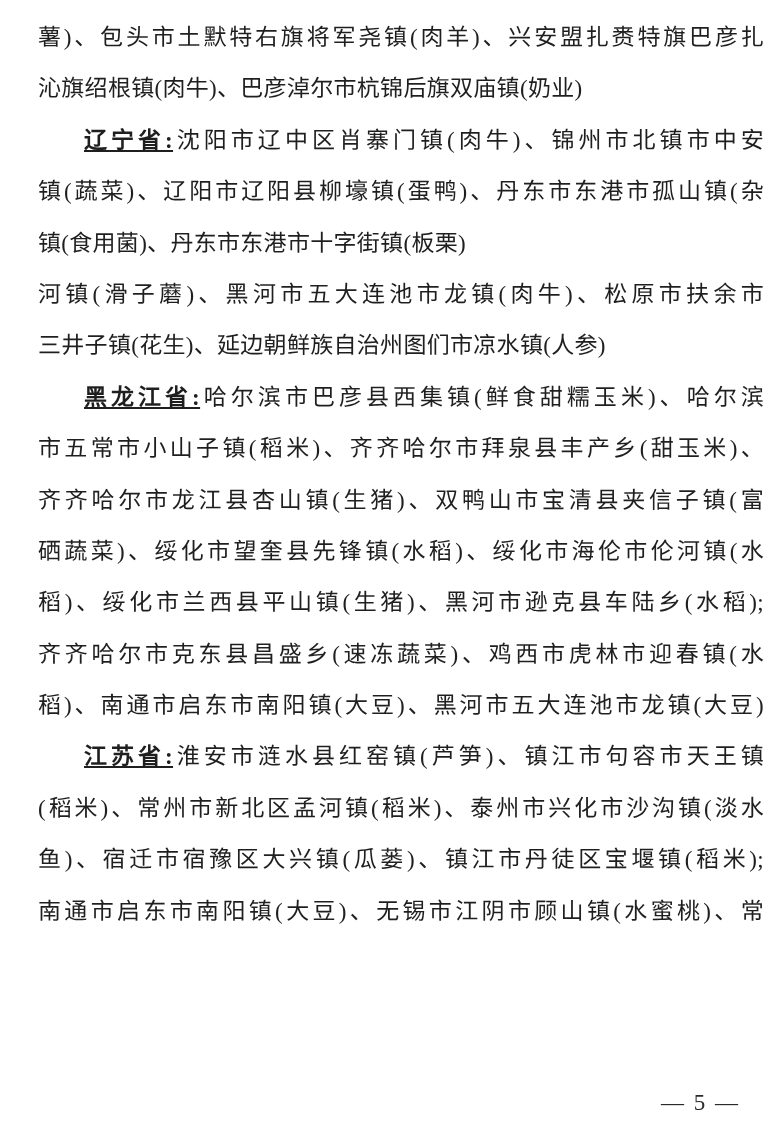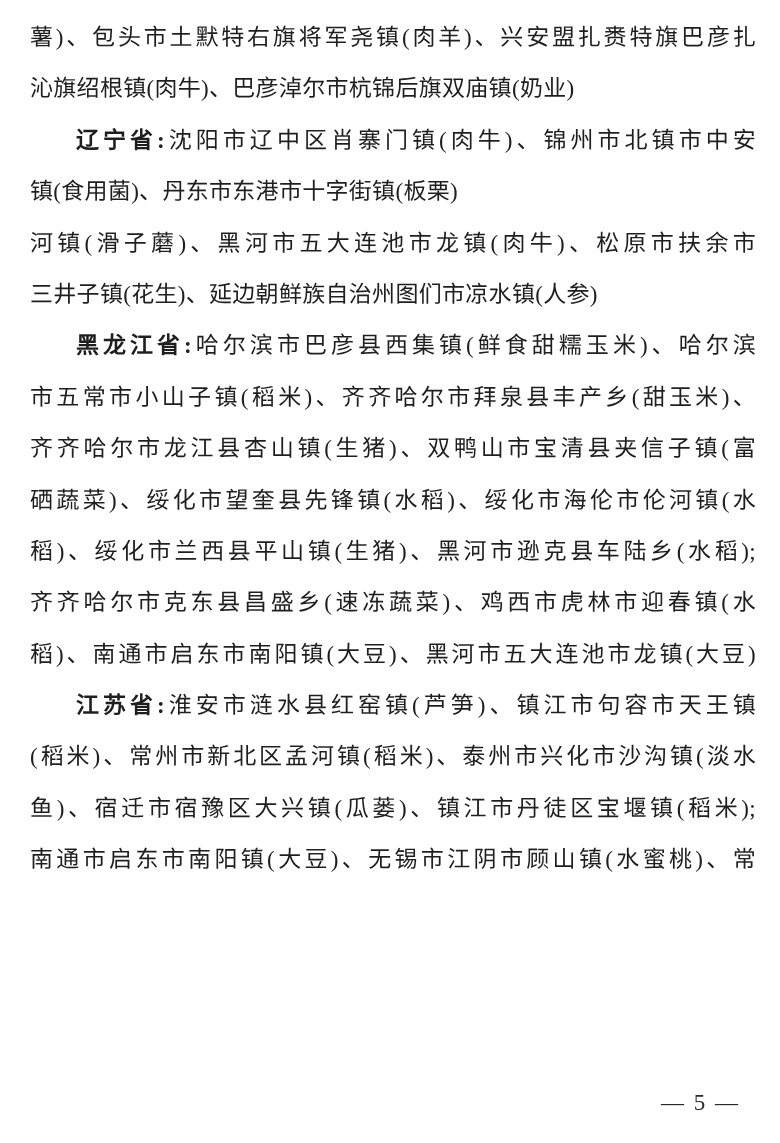--- a/index.html
+++ b/index.html
@@ -10,59 +10,61 @@
   body {
     width: 780px;
     height: 1143px;
     position: relative;
     font-family: "Liberation Serif", "DejaVu Serif", serif;
     color: #1f1f1f;
     overflow: hidden;
   }
   .page {
     position: absolute;
-    left: 30px;
+    left: 38px;
     top: 12px;
     width: 726px;
   }
   .line {
     font-size: 23px;
     line-height: 51.4px;
     height: 51.4px;
     letter-spacing: 0.3px;
     text-align: justify;
     text-align-last: left;
     color: #1f1f1f;
   }
   .line.fill {
     text-align-last: justify;
   }
   .line.indent {
     text-indent: 46px;
   }
   .lead {
     font-weight: bold;
+    text-decoration: underline;
   }
   .footer {
     position: absolute;
     right: 40px;
     top: 1090px;
     font-size: 23px;
     letter-spacing: 2px;
     color: #2a2a2a;
   }
 </style>
 </head>
 <body>
 
 <div class="page">
   <div>
       <div class="line fill"><span>薯)、包头市土默特右旗将军尧镇(肉羊)、兴安盟扎赉特旗巴彦扎</span></div>
       <div class="line"><span>沁旗绍根镇(肉牛)、巴彦淖尔市杭锦后旗双庙镇(奶业)</span></div>
       <div class="line fill indent"><span class="lead">辽宁省:</span><span>沈阳市辽中区肖寨门镇(肉牛)、锦州市北镇市中安</span></div>
+      <div class="line fill"><span>镇(蔬菜)、辽阳市辽阳县柳壕镇(蛋鸭)、丹东市东港市孤山镇(杂</span></div>
       <div class="line"><span>镇(食用菌)、丹东市东港市十字街镇(板栗)</span></div>
       <div class="line fill"><span>河镇(滑子蘑)、黑河市五大连池市龙镇(肉牛)、松原市扶余市</span></div>
       <div class="line"><span>三井子镇(花生)、延边朝鲜族自治州图们市凉水镇(人参)</span></div>
       <div class="line fill indent"><span class="lead">黑龙江省:</span><span>哈尔滨市巴彦县西集镇(鲜食甜糯玉米)、哈尔滨</span></div>
       <div class="line fill"><span>市五常市小山子镇(稻米)、齐齐哈尔市拜泉县丰产乡(甜玉米)、</span></div>
       <div class="line fill"><span>齐齐哈尔市龙江县杏山镇(生猪)、双鸭山市宝清县夹信子镇(富</span></div>
       <div class="line fill"><span>硒蔬菜)、绥化市望奎县先锋镇(水稻)、绥化市海伦市伦河镇(水</span></div>
       <div class="line fill"><span>稻)、绥化市兰西县平山镇(生猪)、黑河市逊克县车陆乡(水稻);</span></div>
       <div class="line fill"><span>齐齐哈尔市克东县昌盛乡(速冻蔬菜)、鸡西市虎林市迎春镇(水</span></div>
       <div class="line fill"><span>稻)、南通市启东市南阳镇(大豆)、黑河市五大连池市龙镇(大豆)</span></div>

